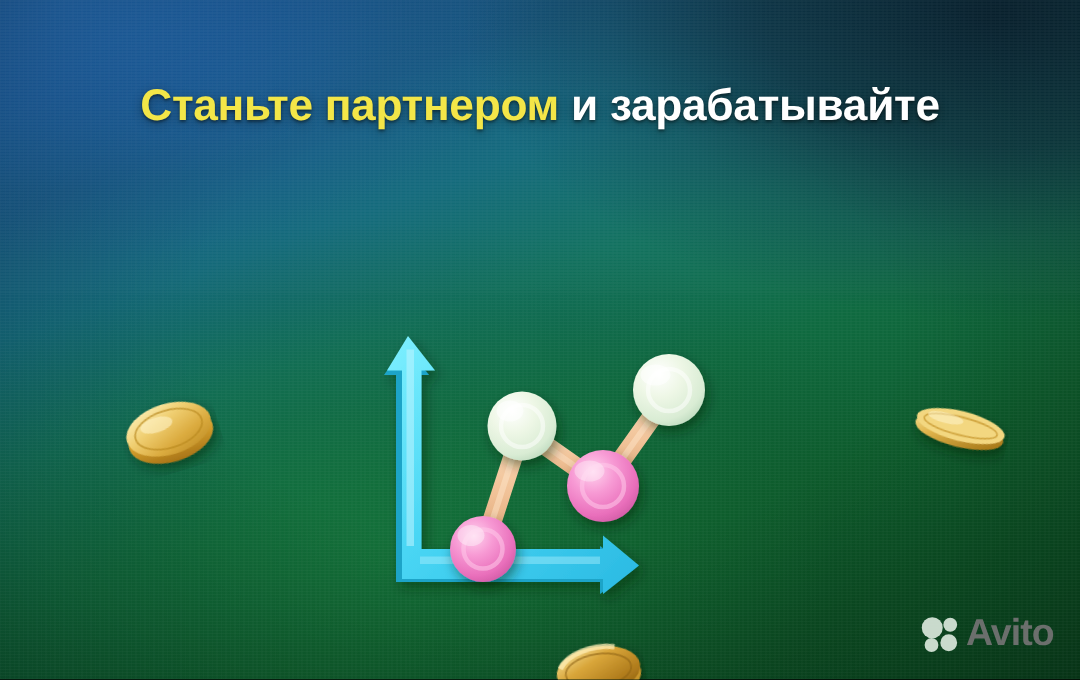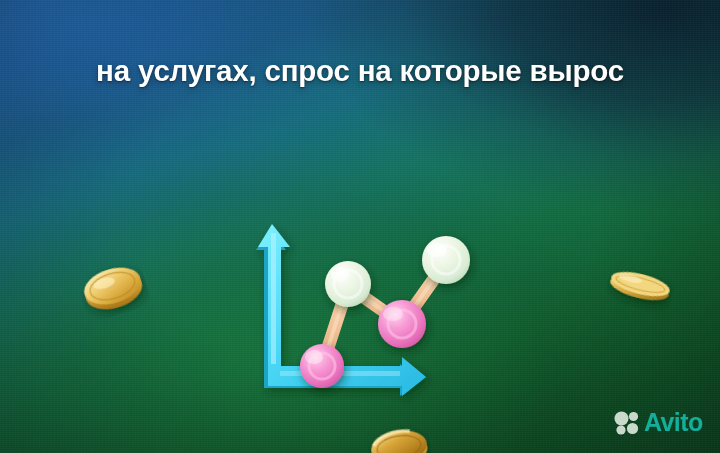--- a/index.html
+++ b/index.html
@@ -136,40 +136,40 @@
     top: 410px;
     display: flex;
     align-items: center;
     gap: 5px;
     opacity: 0.93;
   }
   .avito-dots { display: block; }
   .avito-word {
     font-size: 25px;
     font-weight: 700;
-    color: #14b8a6;
+    color: #737373;
     letter-spacing: -0.6px;
     line-height: 1;
     font-family: "Liberation Sans", sans-serif;
   }
 </style>
 </head>
 <body>
 
 <div id="banner">
 
   <div class="bg-base"></div>
   <div class="bg-blue-tl"></div>
   <div class="bg-navy"></div>
   <div class="bg-green-glow"></div>
   <div class="bg-vignette"></div>
   <div class="bg-noise"></div>
 
   <div class="headline">
-    <span class="line">на услугах, спрос на которые вырос</span>
+    <span class="line"><span class="hl-accent">Станьте партнером</span><span> и зарабатывайте</span></span>
   </div>
 
   <div class="chart-art">
     <svg width="250" height="200" viewBox="0 0 250 200">
       <defs>
         <linearGradient id="axGrad" x1="0" y1="0" x2="1" y2="1">
           <stop offset="0%" stop-color="#7ef0ff"></stop>
           <stop offset="45%" stop-color="#49d6f4"></stop>
           <stop offset="100%" stop-color="#29b9e2"></stop>
         </linearGradient>

